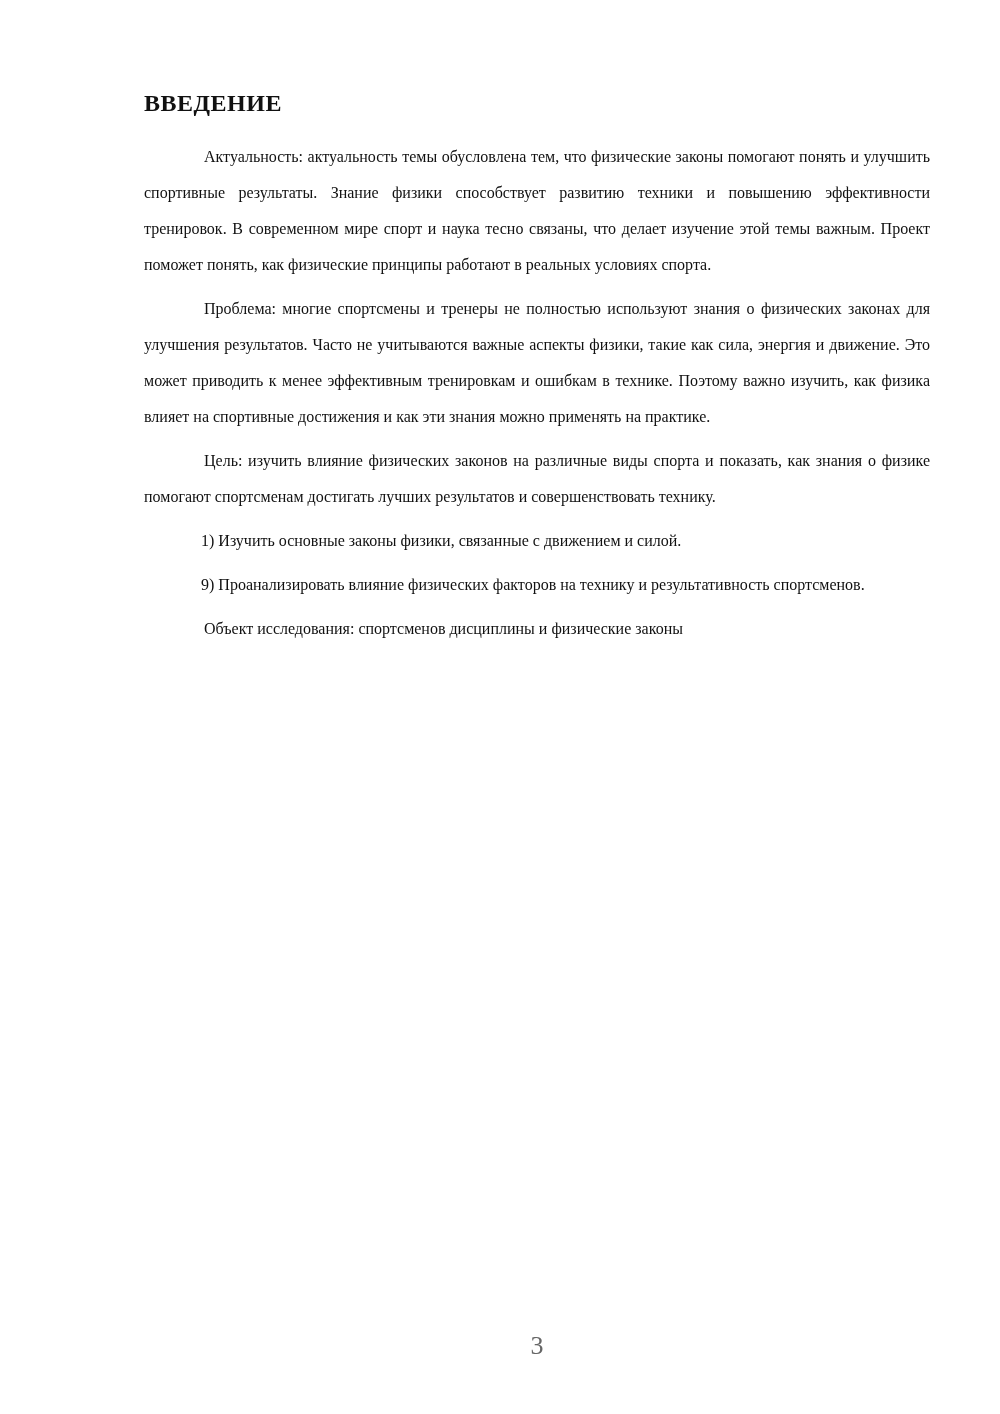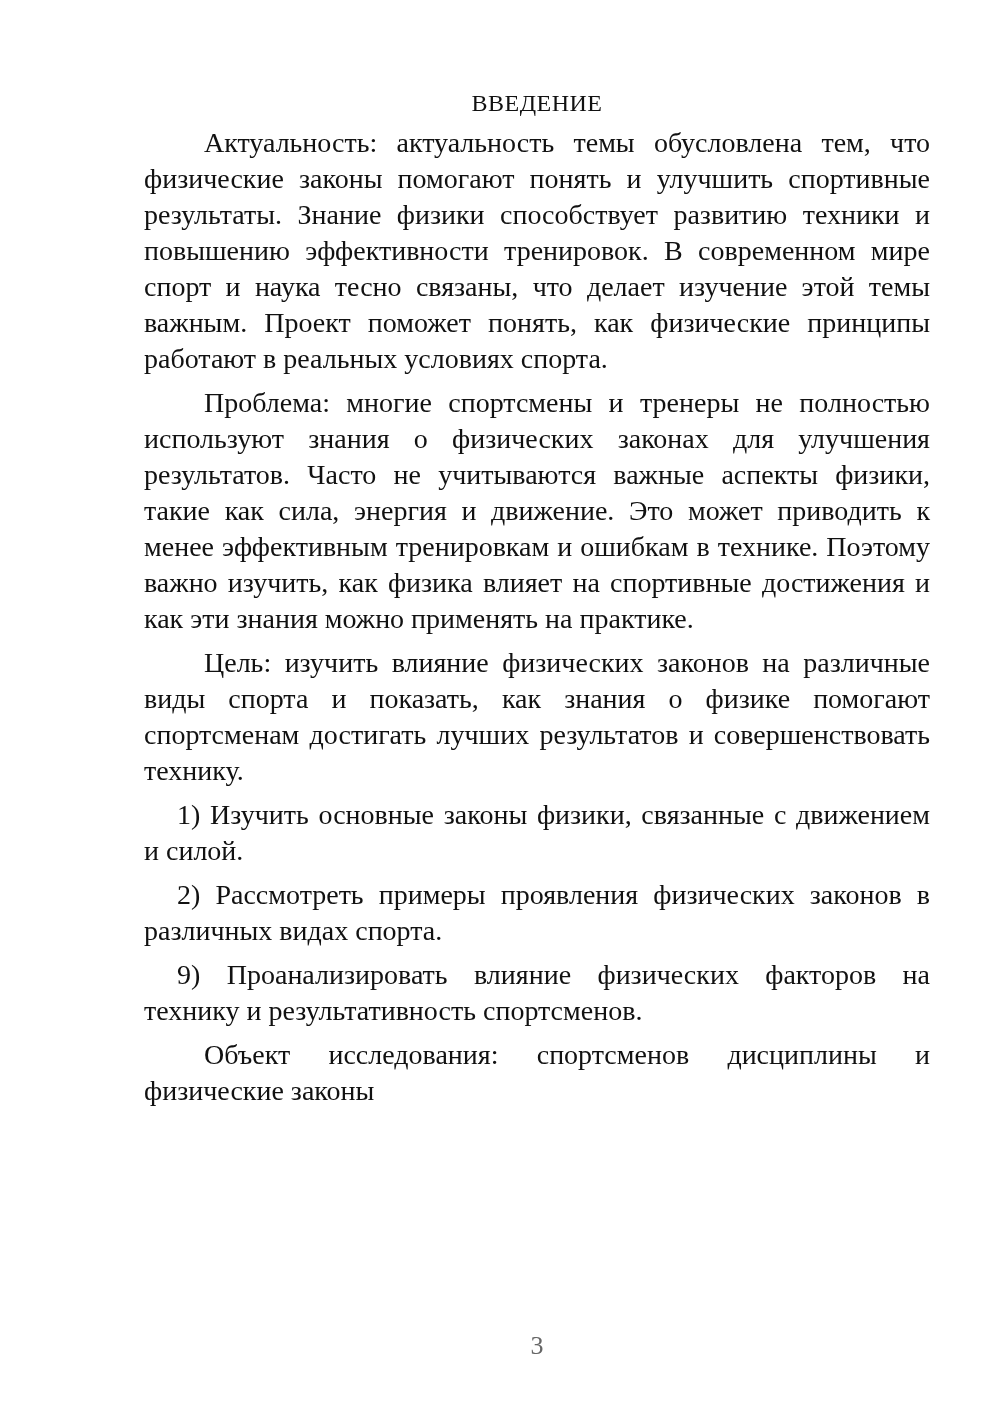--- a/index.html
+++ b/index.html
@@ -13,35 +13,36 @@
     color: #111111;
   }
   .content {
     position: absolute;
     left: 144px;
     top: 85px;
     width: 786px;
   }
   .doc-title {
     font-size: 24px;
-    font-weight: normal;
+    font-weight: bold;
     line-height: 36px;
-    text-align: center;
+    text-align: left;
     letter-spacing: 0.5px;
-    margin-bottom: 4px;
+    margin-bottom: 18px;
   }
   p.para {
-    font-size: 28px;
+    font-size: 16px;
     line-height: 36px;
     text-align: justify;
     text-indent: 60px;
     margin: 0 0 8px 0;
   }
   p.task {
     text-indent: 33px;
+    margin-left: 24px;
   }
   .page-number {
     position: absolute;
     left: 144px;
     width: 786px;
     top: 1328px;
     text-align: center;
     font-size: 26px;
     line-height: 36px;
     color: #666666;
@@ -51,19 +52,18 @@
 <body>
 
 <div class="content">
   <h1 class="doc-title">ВВЕДЕНИЕ</h1>
 
   <p class="para">Актуальность: актуальность темы обусловлена тем, что физические законы помогают понять и улучшить спортивные результаты. Знание физики способствует развитию техники и повышению эффективности тренировок. В современном мире спорт и наука тесно связаны, что делает изучение этой темы важным. Проект поможет понять, как физические принципы работают в реальных условиях спорта.</p>
   <p class="para">Проблема: многие спортсмены и тренеры не полностью используют знания о физических законах для улучшения результатов. Часто не учитываются важные аспекты физики, такие как сила, энергия и движение. Это может приводить к менее эффективным тренировкам и ошибкам в технике. Поэтому важно изучить, как физика влияет на спортивные достижения и как эти знания можно применять на практике.</p>
   <p class="para">Цель: изучить влияние физических законов на различные виды спорта и показать, как знания о физике помогают спортсменам достигать лучших результатов и совершенствовать технику.</p>
 
   <p class="para task">1) Изучить основные законы физики, связанные с движением и силой.</p>
-  <p class="para task">2) Рассмотреть примеры проявления физических законов в различных видах спорта.</p>
   <p class="para task">9) Проанализировать влияние физических факторов на технику и результативность спортсменов.</p>
 
   <p class="para">Объект исследования: спортсменов дисциплины и физические законы</p>
 </div>
 
 <div class="page-number">3</div>
 
 </body></html>

